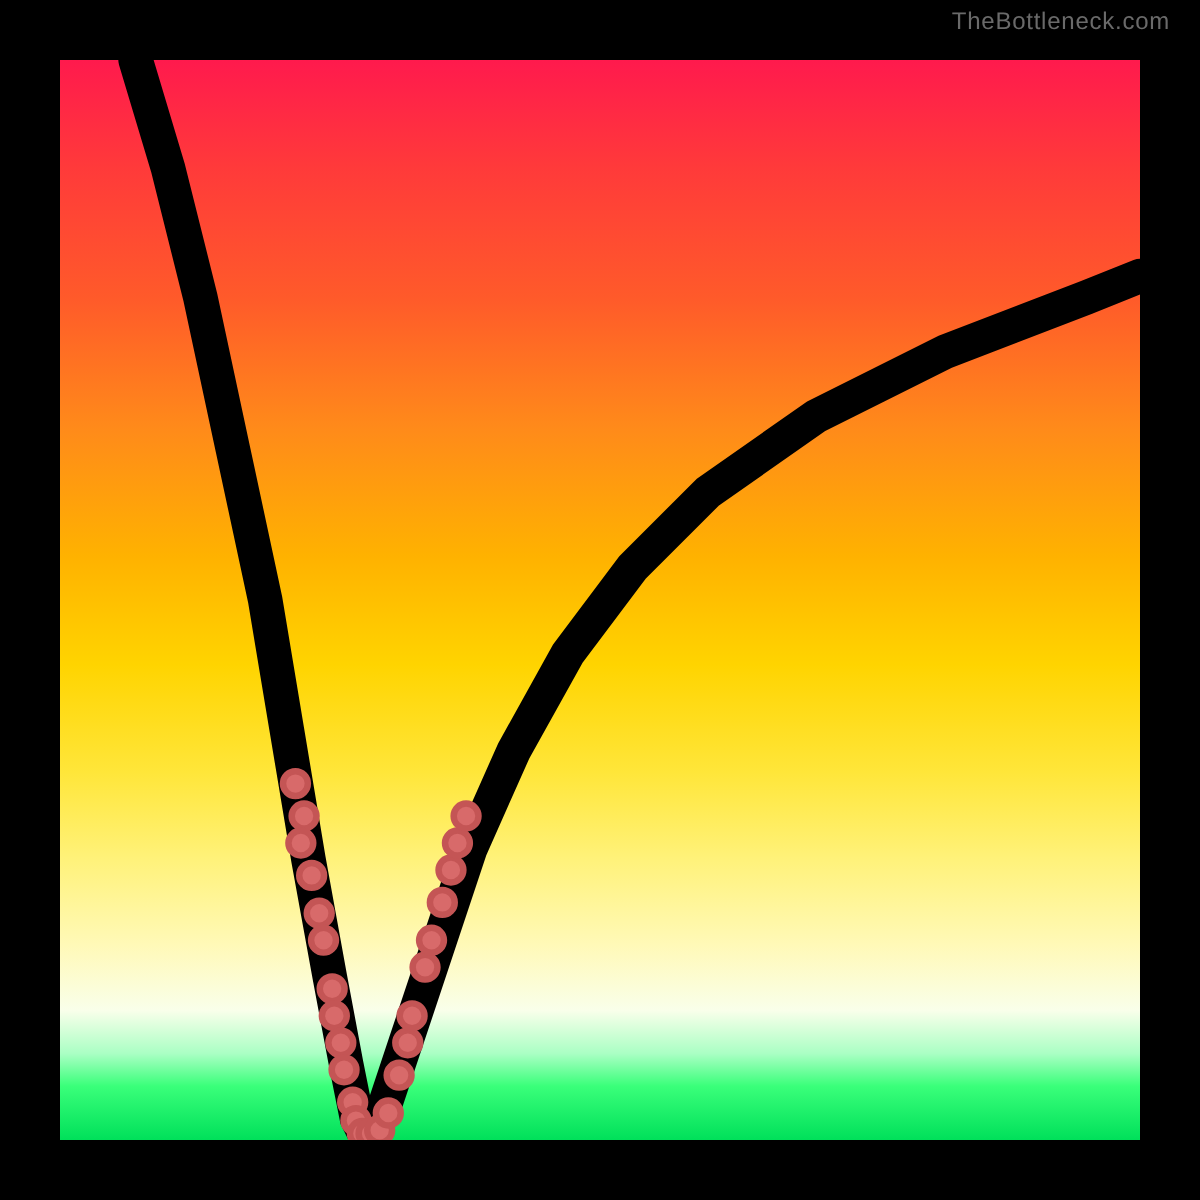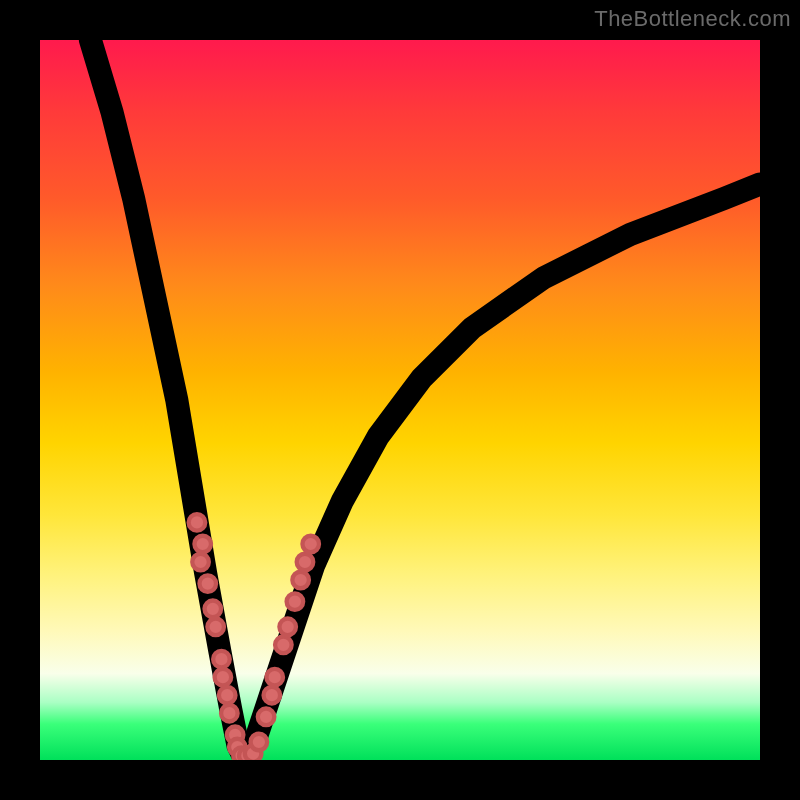--- a/index.html
+++ b/index.html
@@ -27,23 +27,23 @@
       #fff27a 74%,
       #fff9b8 82%,
       #f9ffea 88%,
       #aaffc4 92%,
       #3aff7a 95%,
       #00e05a 100%);
   }
   .watermark {
     position: absolute;
     top: 6px;
-    right: 9px;
+    right: 20px;
     font-family: Arial, Helvetica, sans-serif;
-    font-size: 22px;
+    font-size: 16px;
     color: #6a6a6a;
     letter-spacing: 0.5px;
     user-select: none;
   }
   svg.curve {
     position: absolute;
     left: 0; top: 0;
     width: 100%;
     height: 100%;
   }

